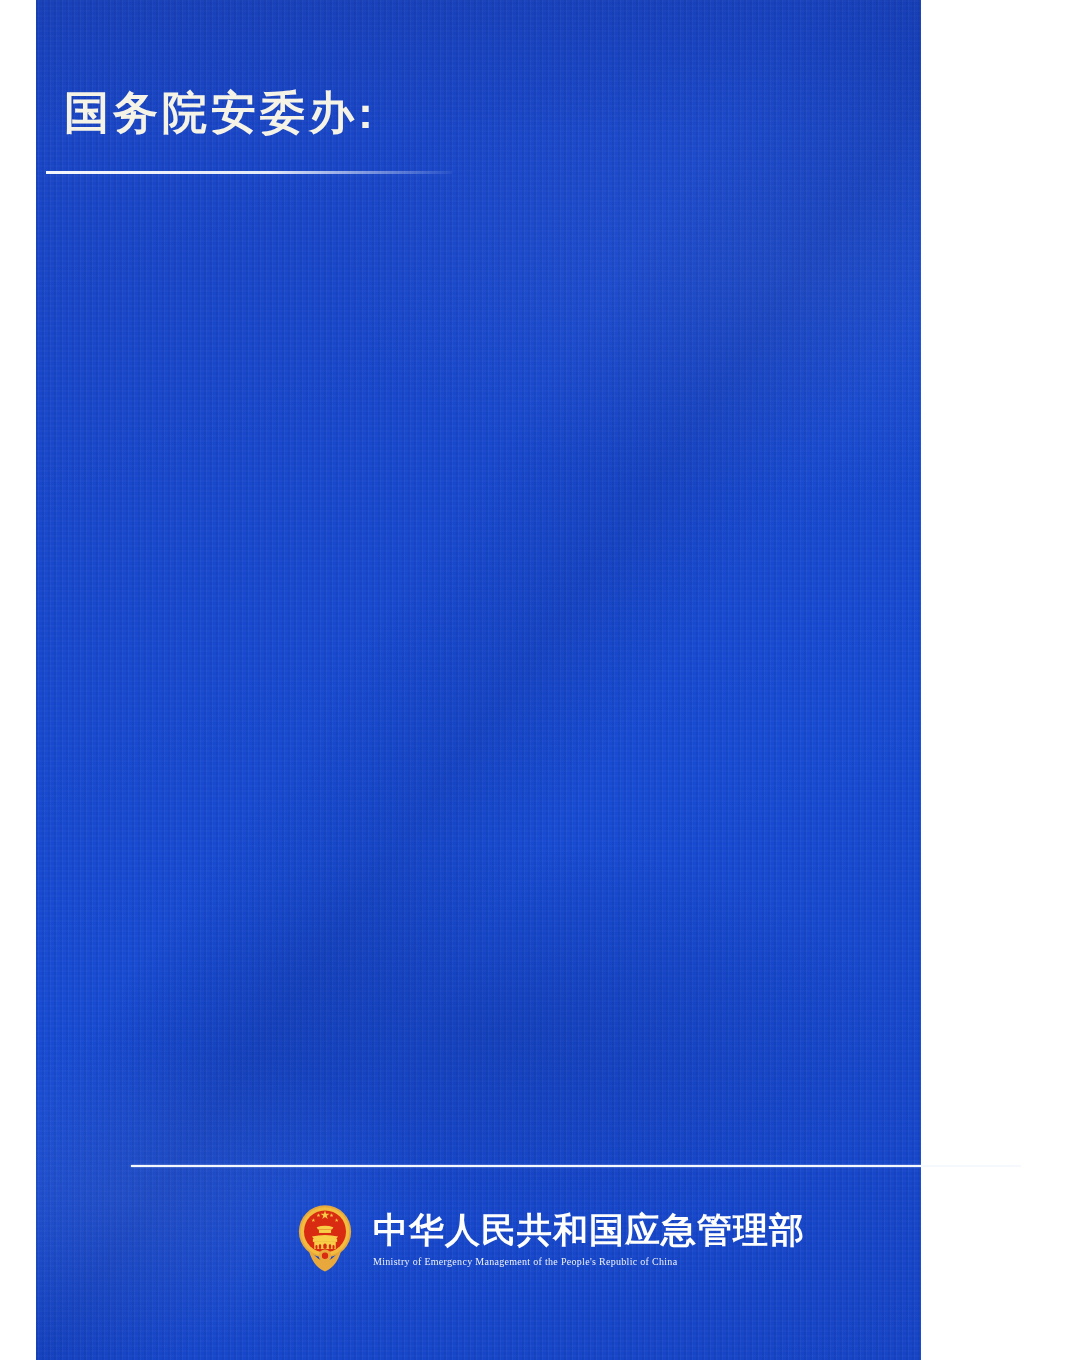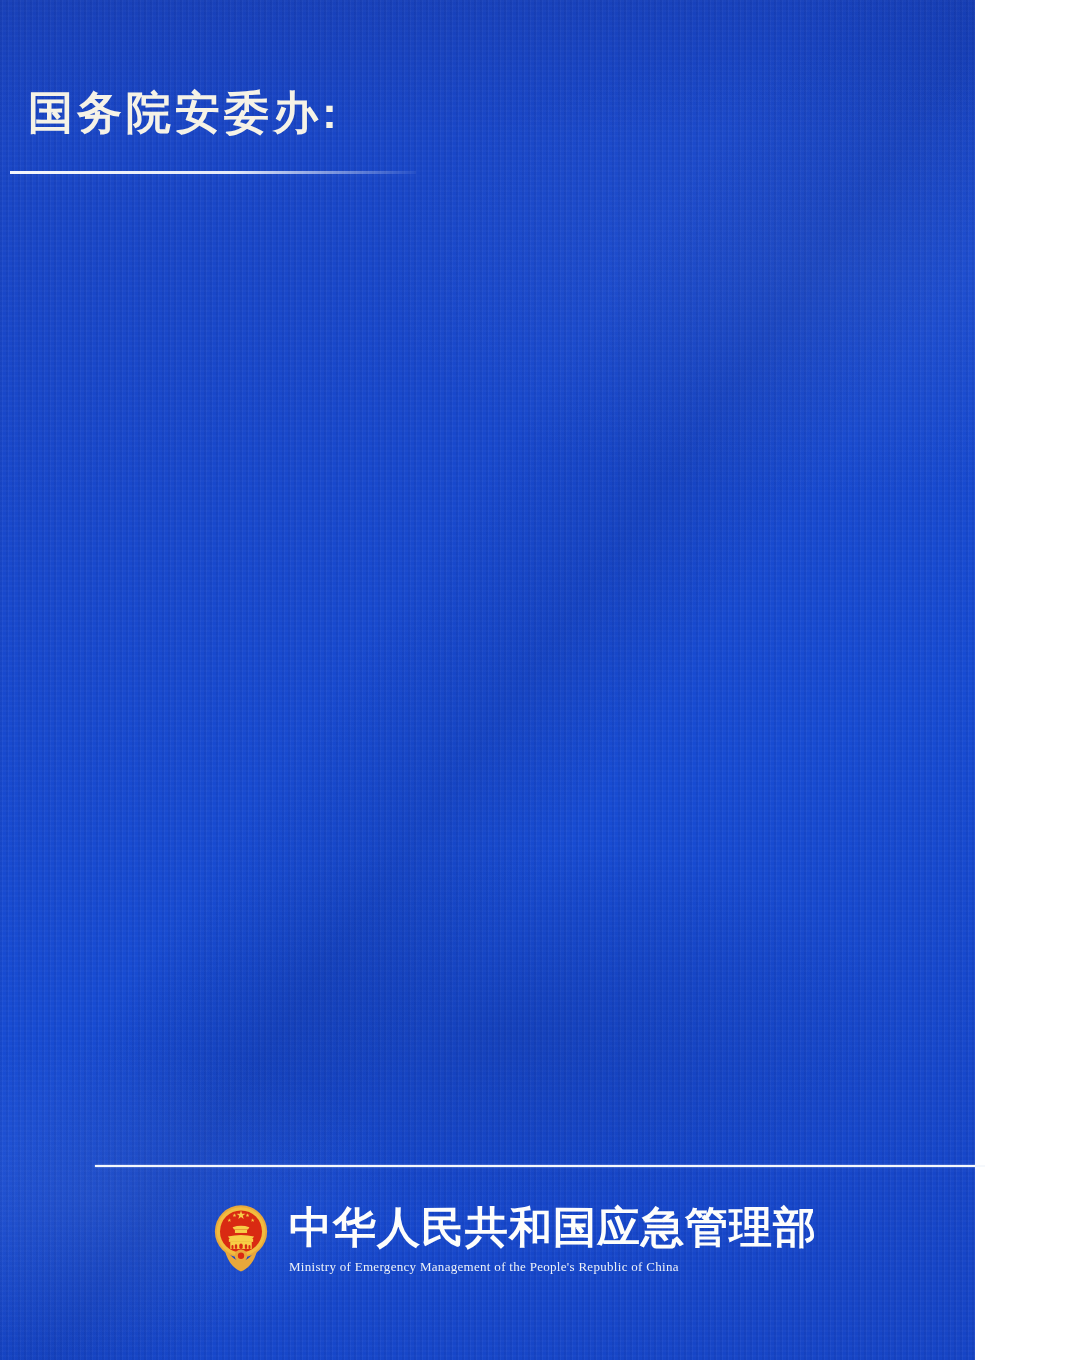--- a/index.html
+++ b/index.html
@@ -4,34 +4,35 @@
 <style>
   html, body { margin: 0; padding: 0; }
   body {
     width: 1080px;
     height: 1360px;
     overflow: hidden;
     font-family: "Liberation Sans", sans-serif;
   }
   .poster {
     position: relative;
-    width: 975px;
+    width: 885px;
     height: 1360px;
     background:
       
       radial-gradient(ellipse 620px 300px at 52% 76%, rgba(6,16,72,0.14), transparent 65%),
       linear-gradient(125deg, transparent 42%, rgba(8,18,78,0.10) 52%, transparent 60%),
       radial-gradient(ellipse 520px 260px at 10% 88%, rgba(150,185,255,0.10), transparent 60%),
       radial-gradient(ellipse 700px 350px at 85% 20%, rgba(170,200,255,0.06), transparent 65%),
       linear-gradient(180deg, rgba(10,22,90,0.10) 0%, transparent 10%),
       
       repeating-linear-gradient(90deg, rgba(8,18,80,0.07) 0 2px, rgba(255,255,255,0.035) 2px 3px, transparent 3px 6px),
       repeating-linear-gradient(180deg, rgba(255,255,255,0.02) 0 2px, transparent 2px 5px),
       
       linear-gradient(160deg, #1a45c3 0%, #1848cc 35%, #174bd2 60%, #1644c5 100%);
+    margin-left: 36px;
   }
 
   
   .header-title {
     position: absolute;
     left: 28px;
     top: 88px;
     font-size: 45px;
     font-weight: bold;
     color: #f5f2e6;
@@ -92,29 +93,29 @@
     width: 1080px;
     display: flex;
     justify-content: center;
     align-items: center;
     gap: 20px;
     transform: translateX(-25px);
   }
   .emblem { width: 56px; height: 72px; flex: 0 0 auto; }
   .footer-textcol { display: flex; flex-direction: column; }
   .footer-cn {
-    font-size: 43px;
+    font-size: 35px;
     font-weight: bold;
     color: #fdfdfb;
     letter-spacing: 1px;
     line-height: 1.2;
   }
   .footer-en {
     margin-top: 5px;
-    font-size: 13px;
+    font-size: 10px;
     color: #eef2f8;
     font-family: "Liberation Serif", serif;
     letter-spacing: 0.3px;
   }
 </style>
 </head>
 <body>
 
 <div class="poster">
 

